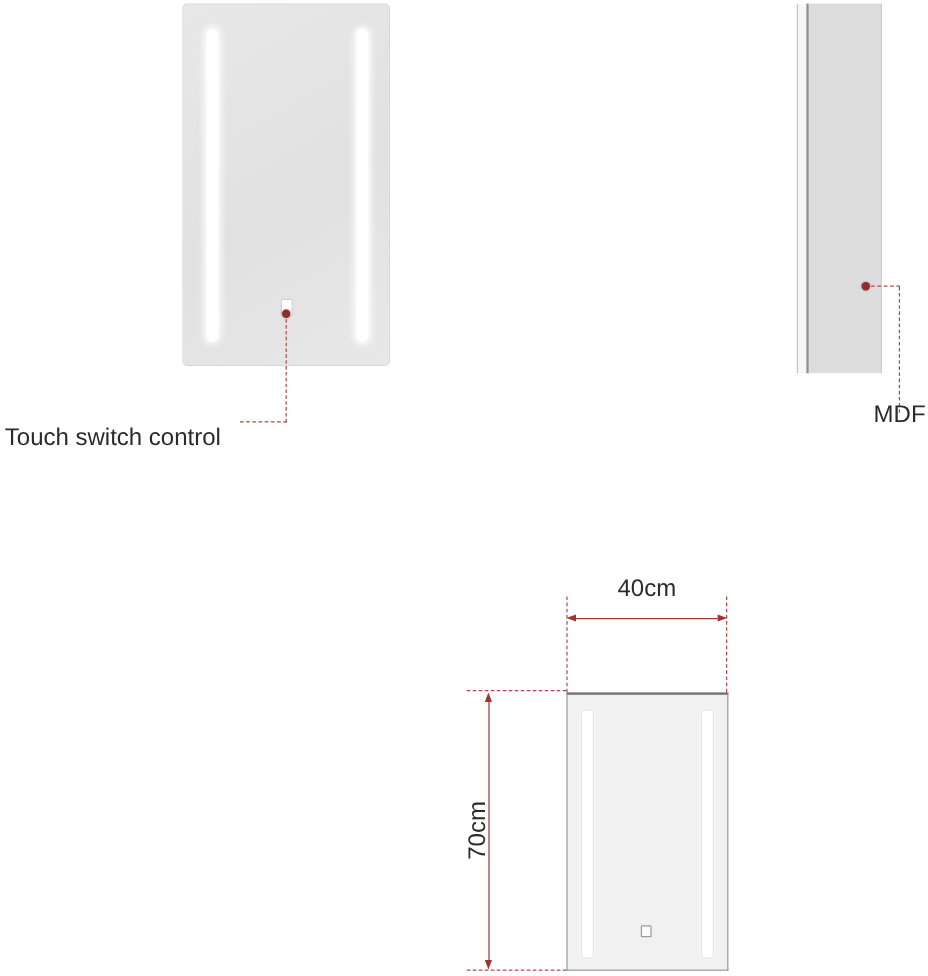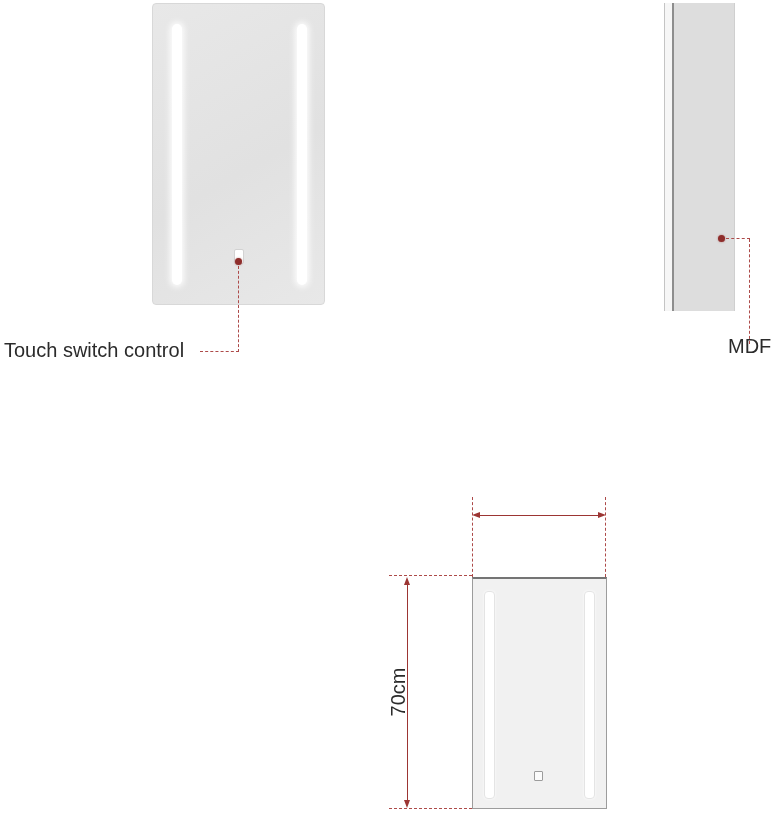--- a/index.html
+++ b/index.html
@@ -92,36 +92,37 @@
 <div class="canvas">
 
   <div class="front-mirror">
     <div class="led" style="left:19px"></div>
     <div class="led" style="right:17px"></div>
     <div class="touch-switch"></div>
   </div>
   <div class="marker-dot" style="left:235px;top:258px"></div>
   <div class="dash-v" style="left:238px;top:266px;height:86px"></div>
   <div class="dash-h" style="left:200px;top:351px;width:39px"></div>
-  <div class="label" style="left:4px;top:339px">Touch switch control</div>
+  <div class="label" style="left:4px;top:354px">Touch switch control</div>
 
   <div class="side-glass"></div>
   <div class="side-divider"></div>
   <div class="side-panel"></div>
   <div class="marker-dot" style="left:718px;top:235px"></div>
   <div class="dash-h" style="left:726px;top:238px;width:24px"></div>
   <div class="dash-v" style="left:749px;top:239px;height:105px"></div>
   <div class="label" style="left:728px;top:335px">MDF</div>
 
   <div class="dim-mirror">
     <div class="led" style="left:11px"></div>
     <div class="led" style="right:11px"></div>
     <div class="touch-square"></div>
   </div>
 
+  <div class="label dim-width-label">40cm</div>
   <div class="dash-v" style="left:472px;top:497px;height:80px"></div>
   <div class="dash-v" style="left:605px;top:497px;height:80px"></div>
   <div class="dim-h" style="left:480px;top:515px;width:118px"></div>
   <div class="arrow left" style="left:472px;top:512px"></div>
   <div class="arrow right" style="left:598px;top:512px"></div>
 
   <div class="label dim-height-label">70cm</div>
   <div class="dash-h" style="left:389px;top:575px;width:83px"></div>
   <div class="dash-h" style="left:389px;top:808px;width:83px"></div>
   <div class="dim-v" style="left:407px;top:584px;height:217px"></div>

